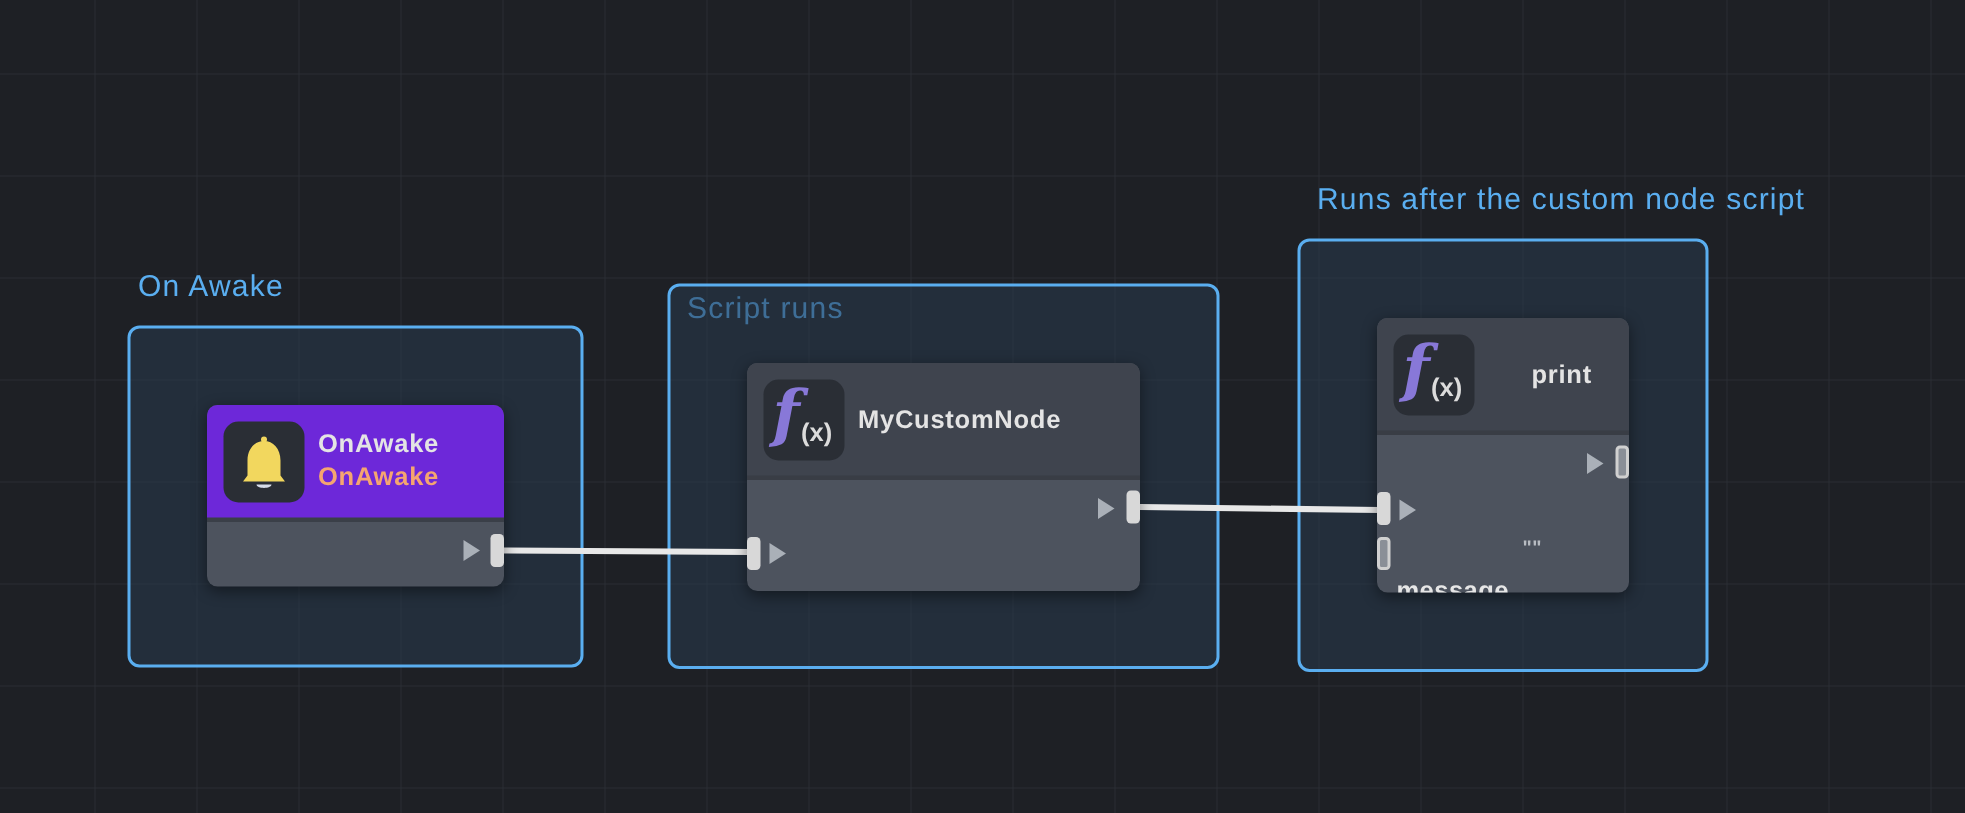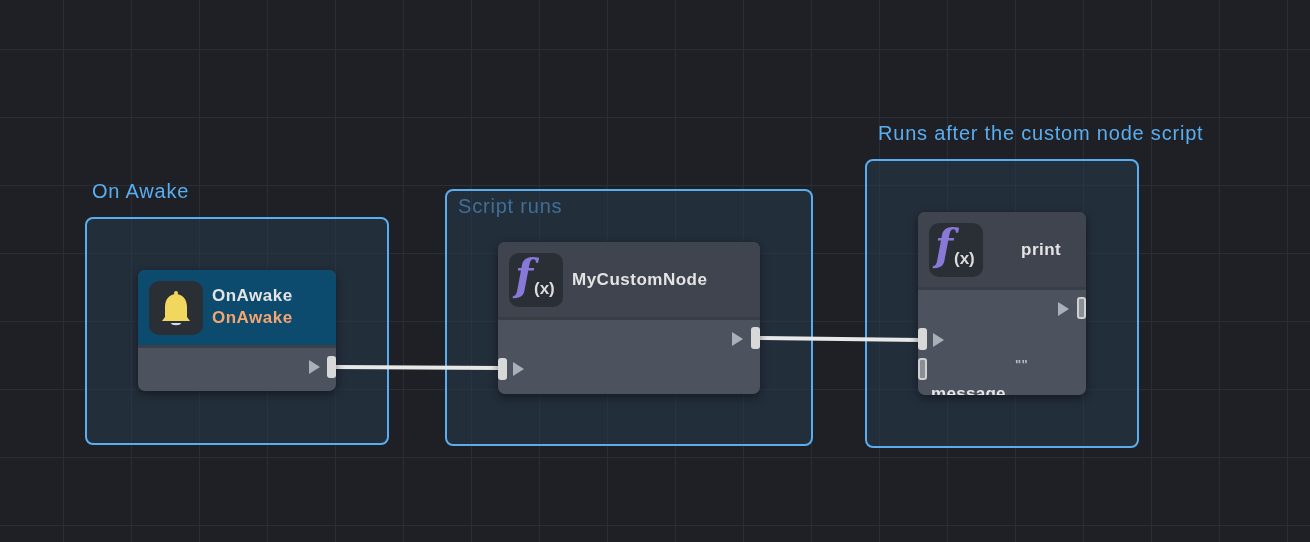--- a/index.html
+++ b/index.html
@@ -21,21 +21,21 @@
     position:absolute; color:#5aaef0; font-weight:normal; font-size:20px;
     letter-spacing:0.8px; white-space:nowrap;
   }
   .node {
     position:absolute; border-radius:7px; overflow:hidden;
     background:#4d535e; box-shadow:0 3px 10px rgba(0,0,0,0.45);
   }
   .node-header {
     position:relative; background:#3f444e; border-bottom:3px solid #393d45;
   }
-  .node-header.event { background:#0c4a6e; border-bottom:3px solid #3a3f48; }
+  .node-header.event { background:#6d28d9; border-bottom:3px solid #3a3f48; }
   .node-icon {
     position:absolute; left:11px; top:11px; width:54px; height:54px;
     border-radius:10px; background:#2a2e35;
   }
   .node-title {
     position:absolute; color:#e4e4e4; font-weight:bold; font-size:17px;
     letter-spacing:0.5px; white-space:nowrap;
   }
   .node-subtitle {
     position:absolute; color:#f5a570; font-weight:bold; font-size:17px;

